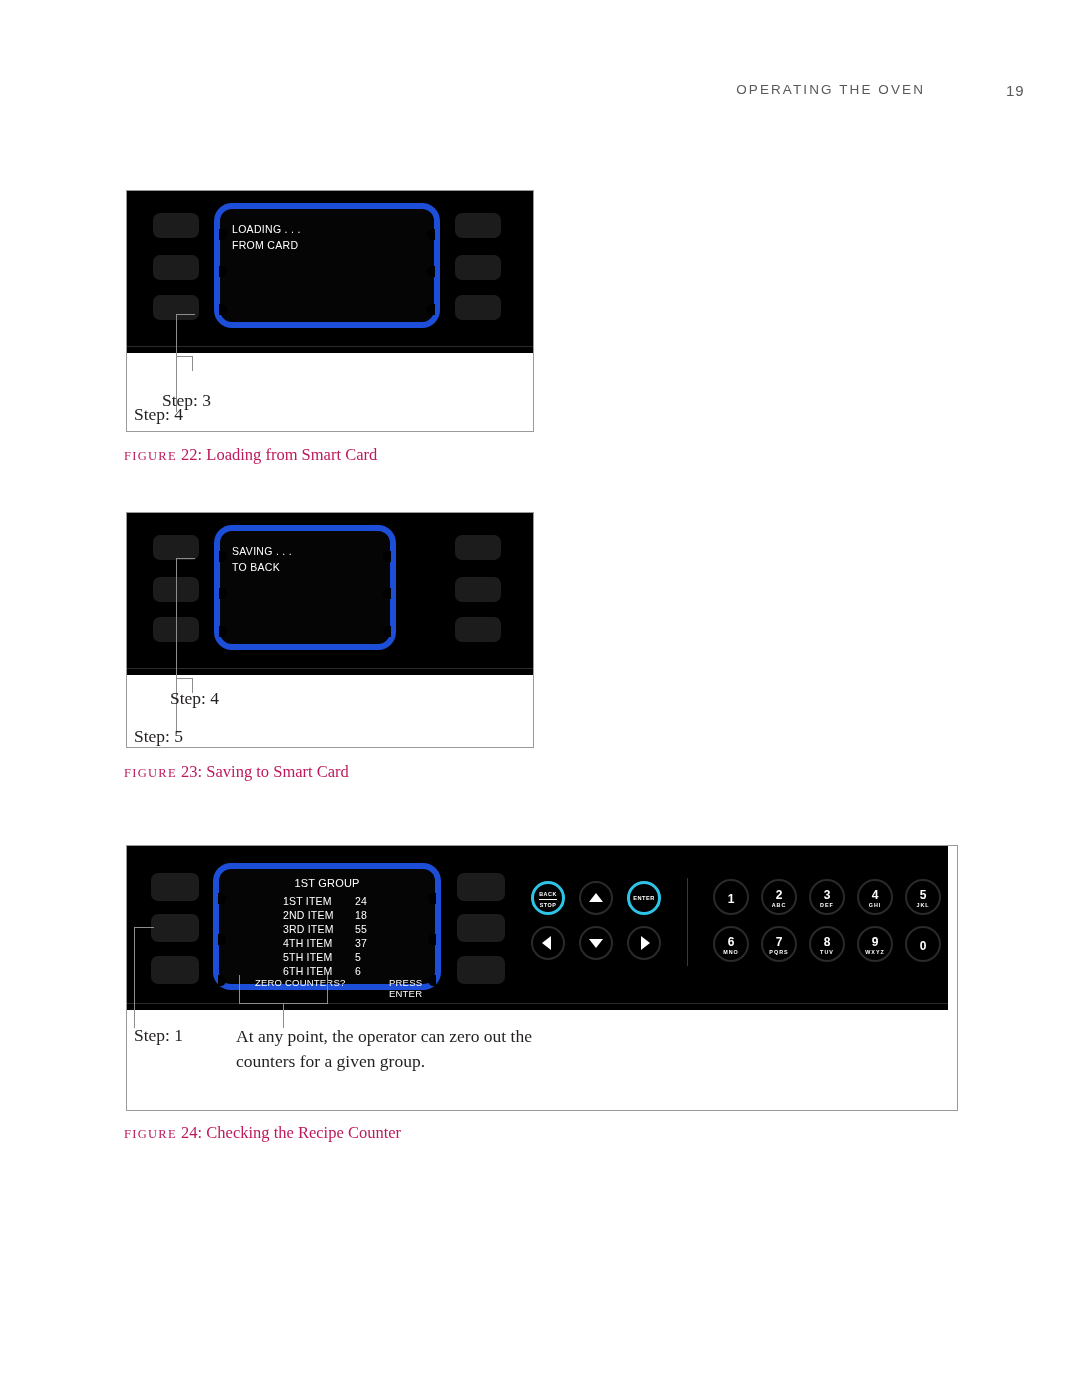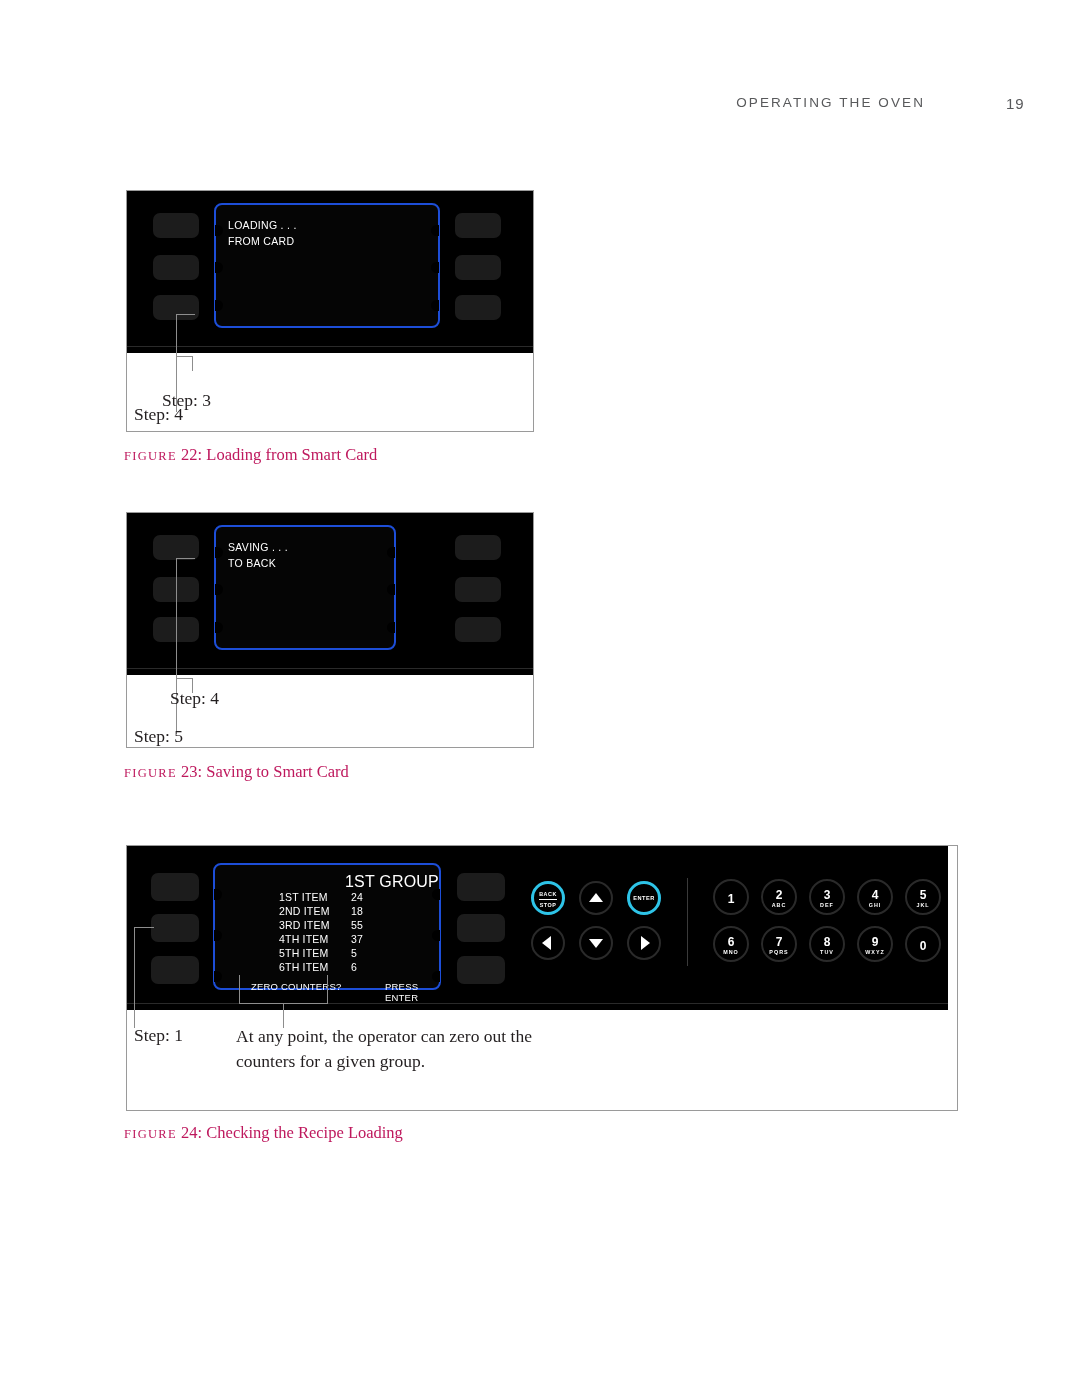--- a/index.html
+++ b/index.html
@@ -12,21 +12,21 @@
     height: 1397px;
     position: relative;
     font-family: "Liberation Serif", serif;
     color: #231f20;
     overflow: hidden;
   }
 
   
   .page-header {
     position: absolute;
-    top: 95px;
+    top: 82px;
     left: 0;
     width: 1080px;
     height: 22px;
   }
   .page-header .hdr-title {
     position: absolute;
     right: 155px;
     top: 0;
     font-family: "Liberation Sans", sans-serif;
     font-size: 13.5px;
@@ -78,22 +78,22 @@
   .softkey {
     position: absolute;
     background: #1c1c1c;
     border-radius: 7px;
   }
 
   
   .lcd {
     position: absolute;
     background: #050505;
-    border: 2px solid #1d4ed8;
-    border-radius: 8px;
+    border: 6px solid #1d4ed8;
+    border-radius: 18px;
     box-sizing: border-box;
     font-family: "Liberation Sans", sans-serif;
     color: #ffffff;
   }
   .lcd .notch {
     position: absolute;
     width: 8px;
     height: 11px;
     background: #000000;
     border-radius: 0 50% 50% 0;
@@ -141,22 +141,22 @@
   }
   .fig-caption .smallcaps {
     font-size: 12.5px;
     letter-spacing: 1.3px;
   }
 
   
   .lcd-title {
     position: absolute;
     width: 100%;
-    text-align: right;
-    font-size: 16px;
+    text-align: center;
+    font-size: 11px;
     letter-spacing: 0.2px;
   }
   .ctr-row {
     position: absolute;
     font-size: 10.5px;
     letter-spacing: 0.2px;
     white-space: nowrap;
   }
   .ctr-row .lbl { position: absolute; left: 0; }
   .ctr-row .val { position: absolute; left: 72px; }
@@ -478,15 +478,15 @@
   <div class="leader v" style="left:201px; top:130px; height:29px;"></div>
   <div class="leader h" style="left:113px; top:158px; width:89px;"></div>
   <div class="leader v" style="left:157px; top:158px; height:25px;"></div>
 
   <div class="steplabel" style="left:8px; top:180px;">Step: 1</div>
   <div class="notetext" style="left:110px; top:179px;">At any point, the operator can zero out the counters for a given group.</div>
 
   <div class="fig-caption" style="left:-2px; top:278px;">
     <span class="smallcaps">FIGURE</span>
     <span>24:</span>
-    <span>Checking the Recipe Loading</span>
+    <span>Checking the Recipe Counter</span>
   </div>
 </div>
 
 </body></html>

